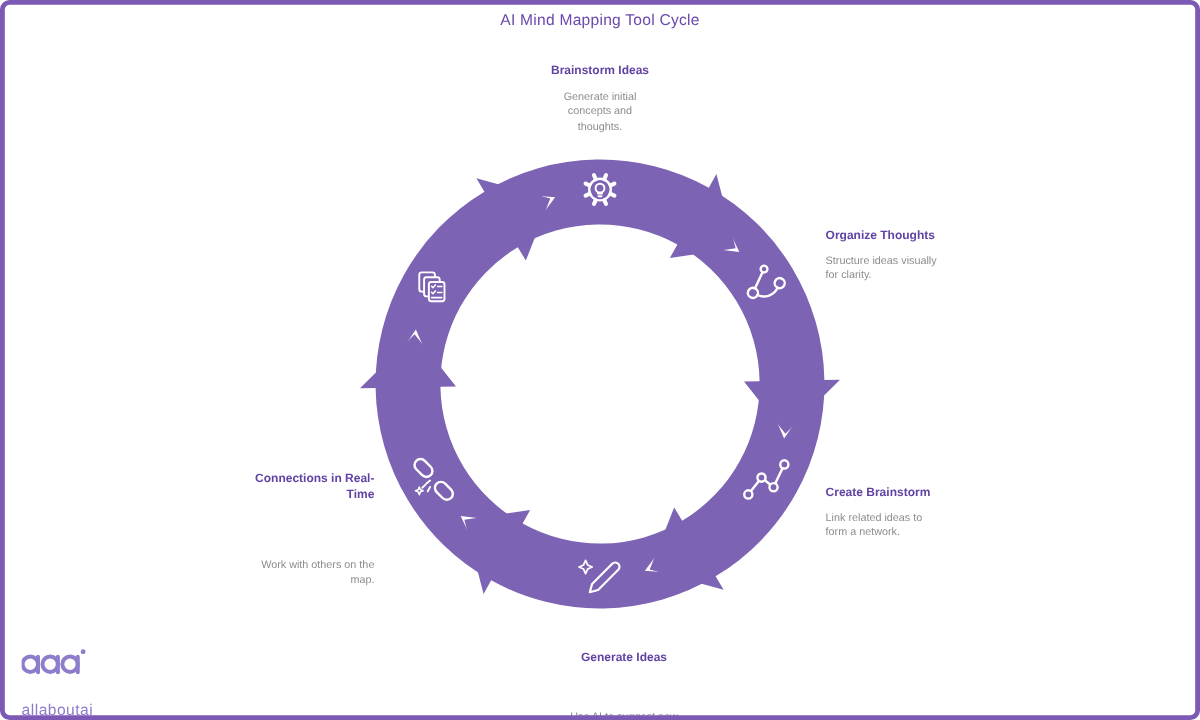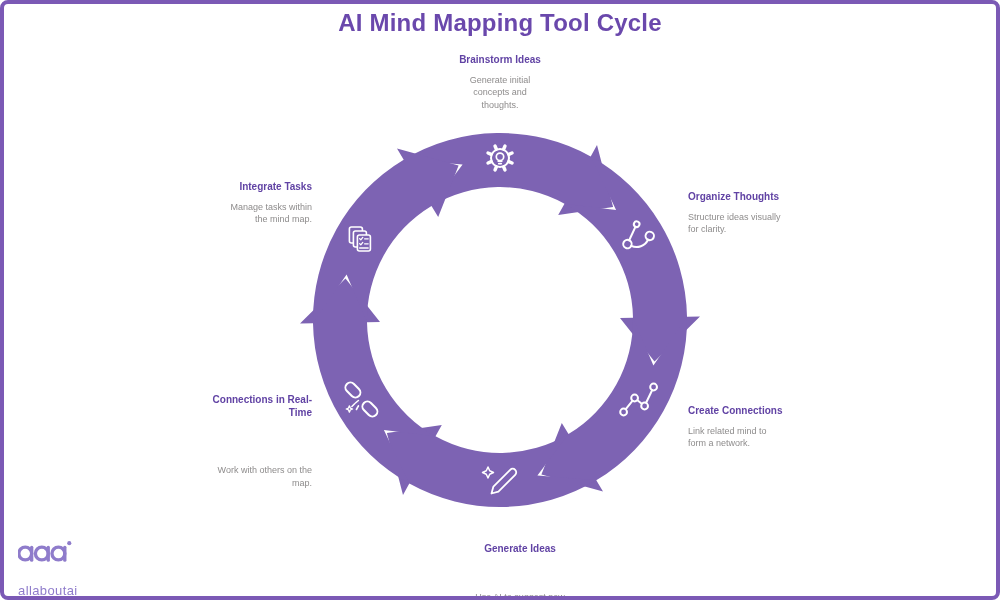--- a/index.html
+++ b/index.html
@@ -7,21 +7,21 @@
     --body:#8E8C8C; --border:#7B59B5; --logo:#8F7CCB; --bg:#FFFFFF;
   }
   *{box-sizing:border-box;}
   html,body{margin:0;padding:0;}
   body{width:1000px;height:600px;background:var(--bg);
        font-family:"Liberation Sans", sans-serif;overflow:hidden;}
   #canvas{position:relative;width:1000px;height:600px;background:var(--bg);}
   .frame{position:absolute;inset:0;border:4px solid var(--border);
          border-radius:8px;pointer-events:none;z-index:30;}
   .page-title{position:absolute;top:9px;left:0;width:100%;text-align:center;
-              font-size:24px;font-weight:700;color:var(--title);letter-spacing:.2px;}
+              font-size:13px;font-weight:400;color:var(--title);letter-spacing:.2px;}
   .stage{position:absolute;z-index:5;}
   .stage-title{font-size:10px;font-weight:700;color:var(--heading);line-height:1.25;}
   .stage-desc{font-size:9px;color:var(--body);line-height:1.4;margin-top:7px;}
   .align-c{text-align:center;}
   .align-l{text-align:left;}
   .align-r{text-align:right;}
   .pos-top{left:400px;top:54px;width:200px;}
   .pos-top .stage-desc{width:70px;margin-left:auto;margin-right:auto;}
   .pos-right-top{left:688px;top:191px;width:135px;}
   .pos-right-top .stage-desc{width:105px;}
@@ -121,38 +121,34 @@
     <div class="stage-title">Organize Thoughts</div>
     <div class="stage-desc">Structure ideas visually for clarity.</div>
   </div>
 
   <div class="stage pos-top align-c">
     <div class="stage-title">Brainstorm Ideas</div>
     <div class="stage-desc">Generate initial concepts and thoughts.</div>
   </div>
 
   <div class="stage pos-right-bottom align-l">
-    <div class="stage-title">Create Connections</div>
-    <div class="stage-desc">Link related mind to form a network.</div>
+    <div class="stage-title">Create Brainstorm</div>
+    <div class="stage-desc">Link related ideas to form a network.</div>
   </div>
 
   <div class="stage pos-bottom align-c">
     <div class="stage-title">Generate Ideas</div>
     <div class="stage-desc">Use AI to suggest new concepts.</div>
   </div>
 
   <div class="stage pos-left-bottom align-r">
     <div class="stage-title">Connections in Real-Time</div>
     <div class="stage-desc">Work with others on the map.</div>
   </div>
 
-  <div class="stage pos-left-top align-r">
-    <div class="stage-title">Integrate Tasks</div>
-    <div class="stage-desc">Manage tasks within the mind map.</div>
-  </div>
 
   <div class="logo">
     <svg width="58" height="26" viewBox="0 0 56 25">
       <g fill="none" stroke-width="3.2" stroke-linecap="round" class="logo-stroke">
         <circle cx="7" cy="13" r="6.2"></circle>
           <line x1="13.2" y1="7" x2="13.2" y2="19.4"></line>
         <circle cx="23" cy="13" r="6.2"></circle>
           <line x1="29.2" y1="7" x2="29.2" y2="19.4"></line>
         <circle cx="39" cy="13" r="6.2"></circle>
           <line x1="45.2" y1="7" x2="45.2" y2="19.4"></line>

